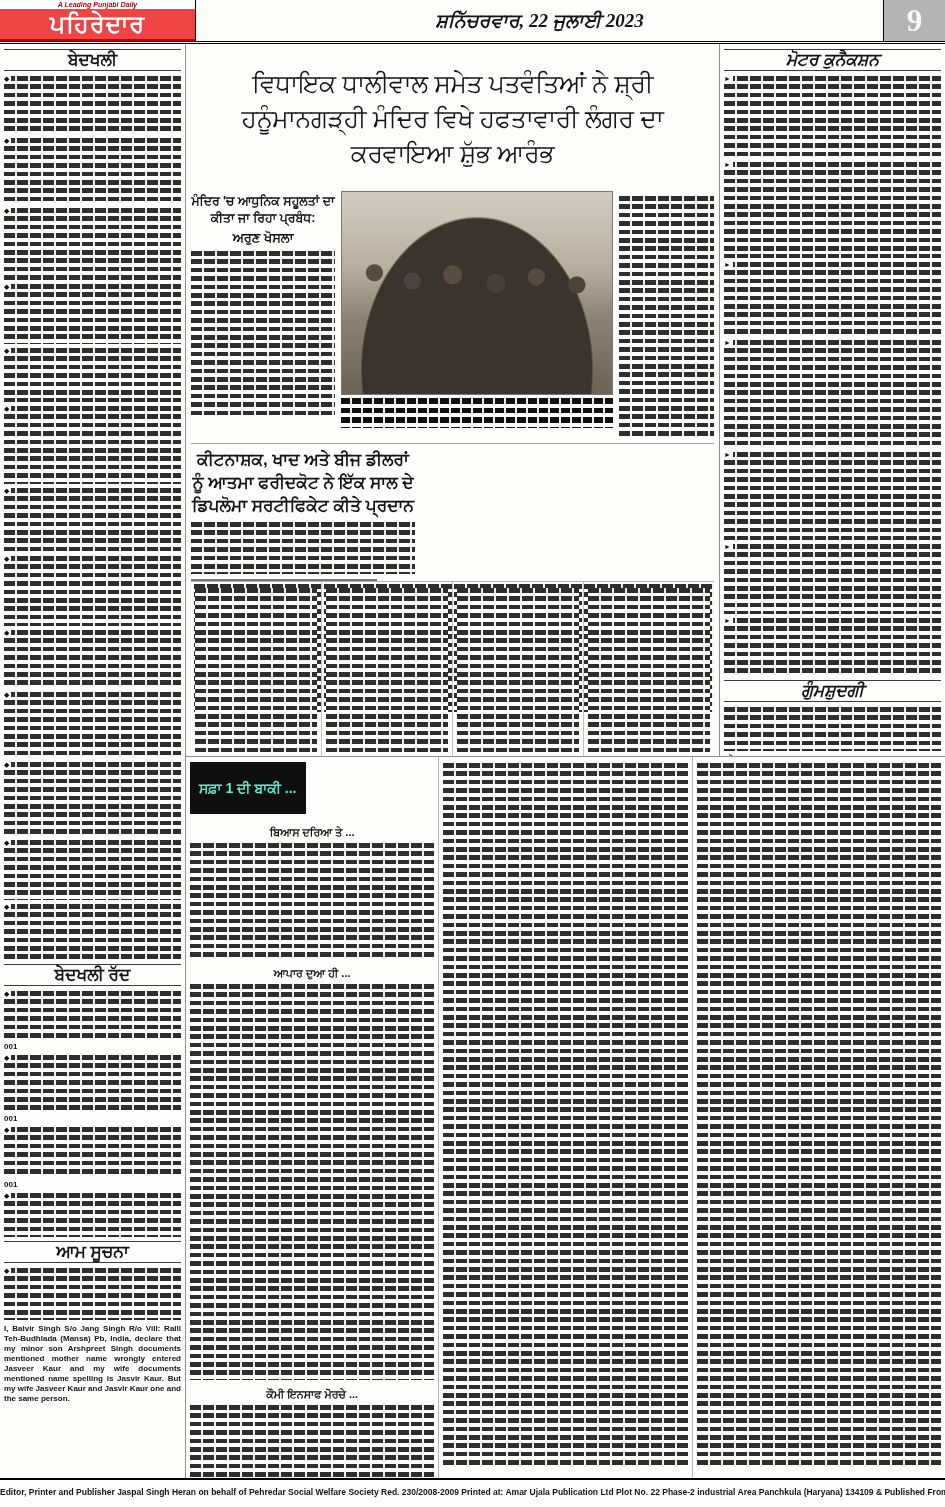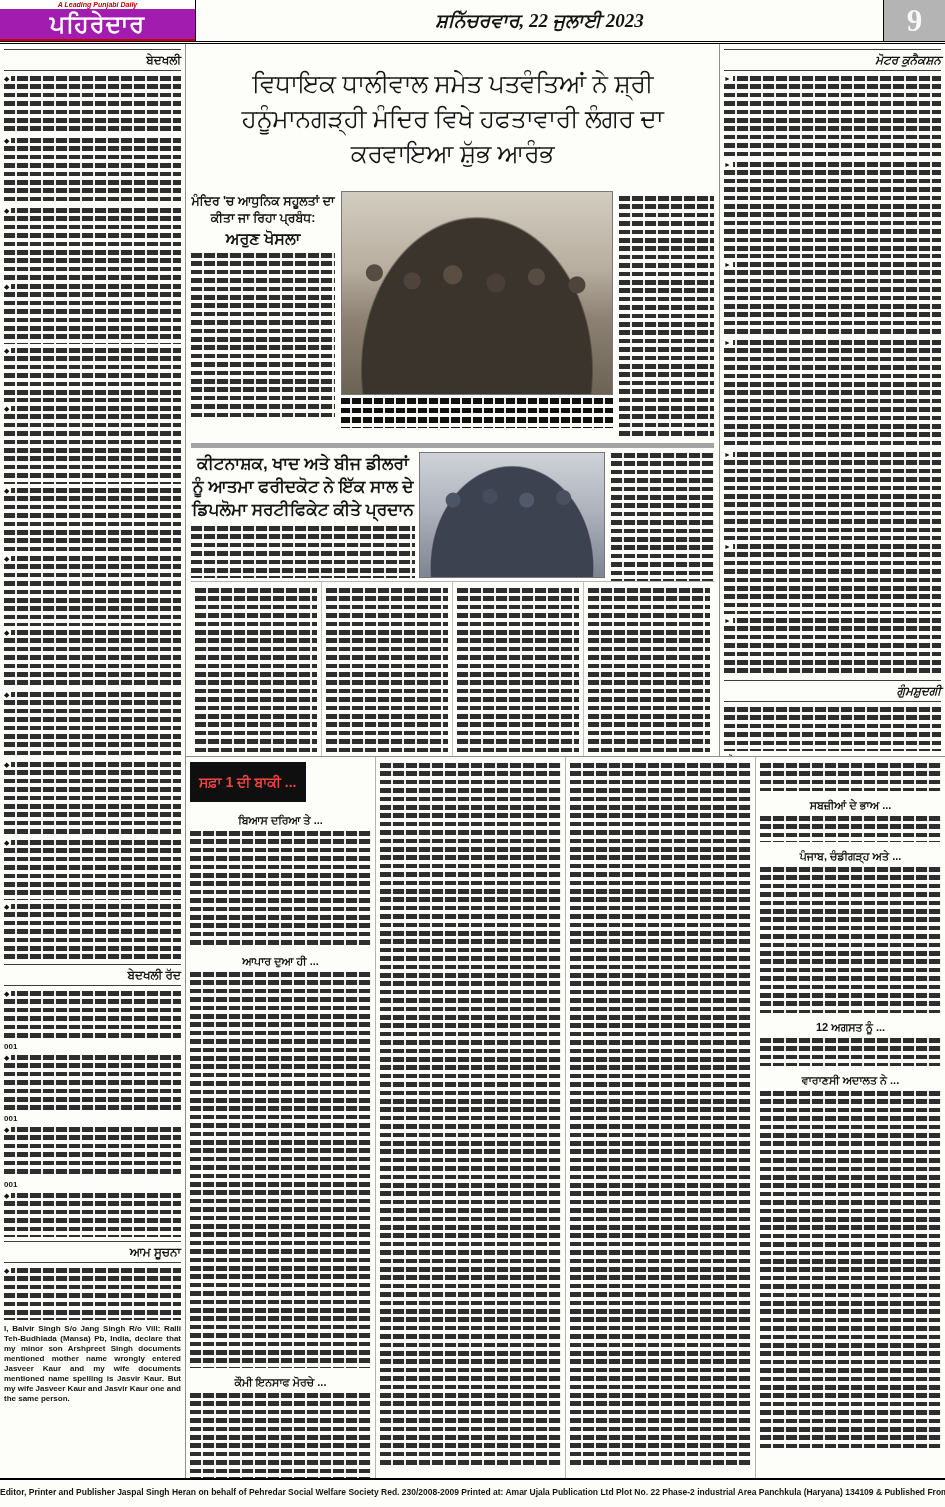--- a/index.html
+++ b/index.html
@@ -3,95 +3,95 @@
 <meta charset="utf-8">
 <style>
   html,body{margin:0;padding:0;background:#e8e8e4;}
   .page{position:relative;width:945px;height:1507px;background:#fdfdfa;margin:0 auto;
         font-family:"Liberation Sans","DejaVu Sans",sans-serif;color:#141414;overflow:hidden;
         box-sizing:border-box;}
   *{box-sizing:border-box;}
 
   
   .masthead{height:44px;display:flex;align-items:stretch;border-bottom:3px double #000;}
-  .m-logo{width:196px;background:#a21caf;display:flex;flex-direction:column;border-right:1px solid #000;}
+  .m-logo{width:196px;background:#ef4444;display:flex;flex-direction:column;border-right:1px solid #000;}
   .m-tagline{background:#fff;color:#c40000;font-style:italic;font-size:7px;line-height:9px;text-align:center;font-weight:700;}
   .m-logotext{flex:1;color:#fff;font-weight:700;font-size:24px;line-height:30px;text-align:center;letter-spacing:1px;}
   .m-redbar{height:3px;background:#c40000;}
   .m-date{flex:1;display:flex;align-items:center;justify-content:center;
           font-family:"Liberation Serif","DejaVu Serif",serif;font-style:italic;font-weight:700;font-size:19px;}
   .m-page{width:62px;background:#b4b4b4;color:#f7f7f7;display:flex;align-items:center;justify-content:center;
           font-family:"Liberation Serif","DejaVu Serif",serif;font-size:31px;font-weight:700;border-left:1px solid #000;}
 
   
   .content{display:flex;height:1434px;}
   .col-left{width:186px;border-right:1px solid #8f8f8f;padding:2px 4px;overflow:hidden;}
   .col-center{flex:1;display:flex;flex-direction:column;overflow:hidden;}
   .top-row{display:flex;height:712px;overflow:hidden;}
   .articles{width:534px;border-right:1px solid #8f8f8f;padding:0 5px;overflow:hidden;}
   .notices{flex:1;padding:2px 4px;overflow:hidden;font-style:italic;}
   .continued{flex:1;display:flex;border-top:1px solid #8f8f8f;overflow:hidden;}
   .ccol{flex:1;border-right:1px solid #b5b5b5;padding:3px 4px;overflow:hidden;}
   .ccol:last-child{border-right:none;}
 
   
-  .shead{text-align:right;font-weight:700;font-size:12px;line-height:14px;padding:3px 0;
+  .shead{text-align:center;font-weight:700;font-size:17px;line-height:14px;padding:3px 0;
          border-top:1px solid #3c3c3c;border-bottom:1px solid #3c3c3c;margin:3px 0 5px;}
   .sub{text-align:center;font-weight:700;font-size:11px;line-height:14px;margin:7px 0 4px;}
   .ft{margin:3px 0;
       background:
         repeating-linear-gradient(90deg, rgba(255,255,255,0) 0 11px, rgba(253,253,250,.92) 11px 13px),
         repeating-linear-gradient(180deg,#2e2e2e 0 4.6px,#fdfdfa 4.6px 8.4px);}
   .ft.bold{background:
         repeating-linear-gradient(90deg, rgba(255,255,255,0) 0 9px, rgba(253,253,250,.92) 9px 11px),
         repeating-linear-gradient(180deg,#101010 0 5.6px,#fdfdfa 5.6px 9.6px);}
   .para{position:relative;margin:0 0 4px;}
   .para .b{position:absolute;left:0;top:-1px;font-size:7px;line-height:8px;background:#fdfdfa;padding-right:2px;z-index:1;color:#111;}
   .num{text-align:left;font-size:8px;font-weight:700;line-height:9px;margin:-1px 2px 4px 0;}
 
   
   .headline1{font-weight:400;font-size:25px;line-height:35px;text-align:center;padding:5px 2px 3px;letter-spacing:-0.4px;}
   .art1{display:flex;height:252px;}
   .a1-left{width:148px;padding:2px 4px 0 0;}
   .a1-sub{font-weight:700;font-size:12.5px;line-height:17px;text-align:center;}
-  .a1-author{font-weight:700;font-size:16px;text-align:center;margin:3px 0 5px;}
+  .a1-author{font-weight:700;font-size:13px;text-align:center;margin:3px 0 5px;}
   .a1-mid{width:276px;padding:0 2px;}
   .photo1{width:100%;height:204px;border:1px solid #777;
       background:
         radial-gradient(circle at 12% 40%, #574c41 0 8px, rgba(0,0,0,0) 9px),
         radial-gradient(circle at 26% 44%, #4e443c 0 8px, rgba(0,0,0,0) 9px),
         radial-gradient(circle at 41% 41%, #5a4d41 0 9px, rgba(0,0,0,0) 10px),
         radial-gradient(circle at 57% 45%, #493f37 0 9px, rgba(0,0,0,0) 10px),
         radial-gradient(circle at 72% 42%, #564c41 0 8px, rgba(0,0,0,0) 9px),
         radial-gradient(circle at 87% 46%, #4e443c 0 8px, rgba(0,0,0,0) 9px),
         radial-gradient(ellipse at 50% 88%, #3a342c 0 60%, rgba(0,0,0,0) 61%),
         linear-gradient(180deg,#d2ccc0 0%,#b8ae9f 38%,#8d8273 62%,#6c6355 100%);}
   .cap{height:30px;margin-top:3px;}
   .a1-right{flex:1;padding:2px 0 0 4px;}
 
   
-  .art2{display:flex;height:136px;border-top:5px solid #a3a3a3;padding-top:2px;}
+  .art2{display:flex;height:136px;border-top:1px solid #a3a3a3;padding-top:2px;flex-direction:column;}
   .a2-head{width:228px;padding-right:4px;}
   .headline2{font-weight:700;font-size:17px;line-height:23px;text-align:center;padding:2px 0;}
   .a2-photo{width:186px;height:126px;border:1px solid #777;margin:2px 3px 0 0;
       background:
         radial-gradient(circle at 18% 38%, #4c5566 0 7px, rgba(0,0,0,0) 8px),
         radial-gradient(circle at 38% 35%, #454d5c 0 7px, rgba(0,0,0,0) 8px),
         radial-gradient(circle at 58% 38%, #515a6b 0 7px, rgba(0,0,0,0) 8px),
         radial-gradient(circle at 78% 36%, #49505e 0 7px, rgba(0,0,0,0) 8px),
         radial-gradient(ellipse at 50% 92%, #3c4250 0 62%, rgba(0,0,0,0) 63%),
         linear-gradient(180deg,#cfd2d8 0%,#aeb3bd 45%,#7e8491 100%);}
   .a2-right{flex:1;padding-left:3px;}
   .a2-body{display:flex;height:238px;border-top:1px solid #b5b5b5;margin-top:2px;}
   .a2-col{flex:1;border-right:1px solid #c3c3c3;padding:3px 4px;}
   .a2-col:last-child{border-right:none;}
 
   
-  .banner{display:inline-block;background:#0f0f0f;color:#ef4444;font-weight:700;font-size:14px;
-          line-height:18px;padding:11px 9px;margin:2px 0 4px;}
+  .banner{display:inline-block;background:#0f0f0f;color:#5eead4;font-weight:700;font-size:14px;
+          line-height:18px;padding:17px 9px;margin:2px 0 4px;}
 
   
   .eng{font-size:8px;line-height:10px;text-align:justify;font-weight:600;margin-top:4px;}
 
   
   .phone{font-size:9px;font-weight:700;margin:2px 0 0 2px;}
 
   
   .footer{border-top:2px solid #000;height:25px;display:flex;align-items:center;justify-content:center;}
   .footer-text{font-size:8.5px;line-height:10px;white-space:nowrap;overflow:hidden;font-weight:600;}
@@ -301,31 +301,20 @@
 
         <div class="ccol">
           <div class="ft" style="height:706px"></div>
         </div>
 
 
         <div class="ccol">
           <div class="ft" style="height:706px"></div>
         </div>
 
-        <div class="ccol">
-          <div class="ft" style="height:28px"></div>
-          <div class="sub">ਸਬਜ਼ੀਆਂ ਦੇ ਭਾਅ ...</div>
-          <div class="ft" style="height:26px"></div>
-          <div class="sub">ਪੰਜਾਬ, ਚੰਡੀਗੜ੍ਹ ਅਤੇ ...</div>
-          <div class="ft" style="height:146px"></div>
-          <div class="sub">12 ਅਗਸਤ ਨੂੰ ...</div>
-          <div class="ft" style="height:28px"></div>
-          <div class="sub">ਵਾਰਾਣਸੀ ਅਦਾਲਤ ਨੇ ...</div>
-          <div class="ft" style="height:360px"></div>
-        </div>
 
 
       </section>
     </div>
   </div>
 
   <footer class="footer">
     <div class="footer-text">Editor, Printer and Publisher Jaspal Singh Heran on behalf of Pehredar Social Welfare Society Red. 230/2008-2009   Printed at: Amar Ujala Publication Ltd Plot No. 22 Phase-2 industrial Area Panchkula (Haryana) 134109 &amp; Published From Pehredar 1731, Near Railway Phatak Tehsil road Jagraon (Ludhiana.) 142026</div>
   </footer>
 

